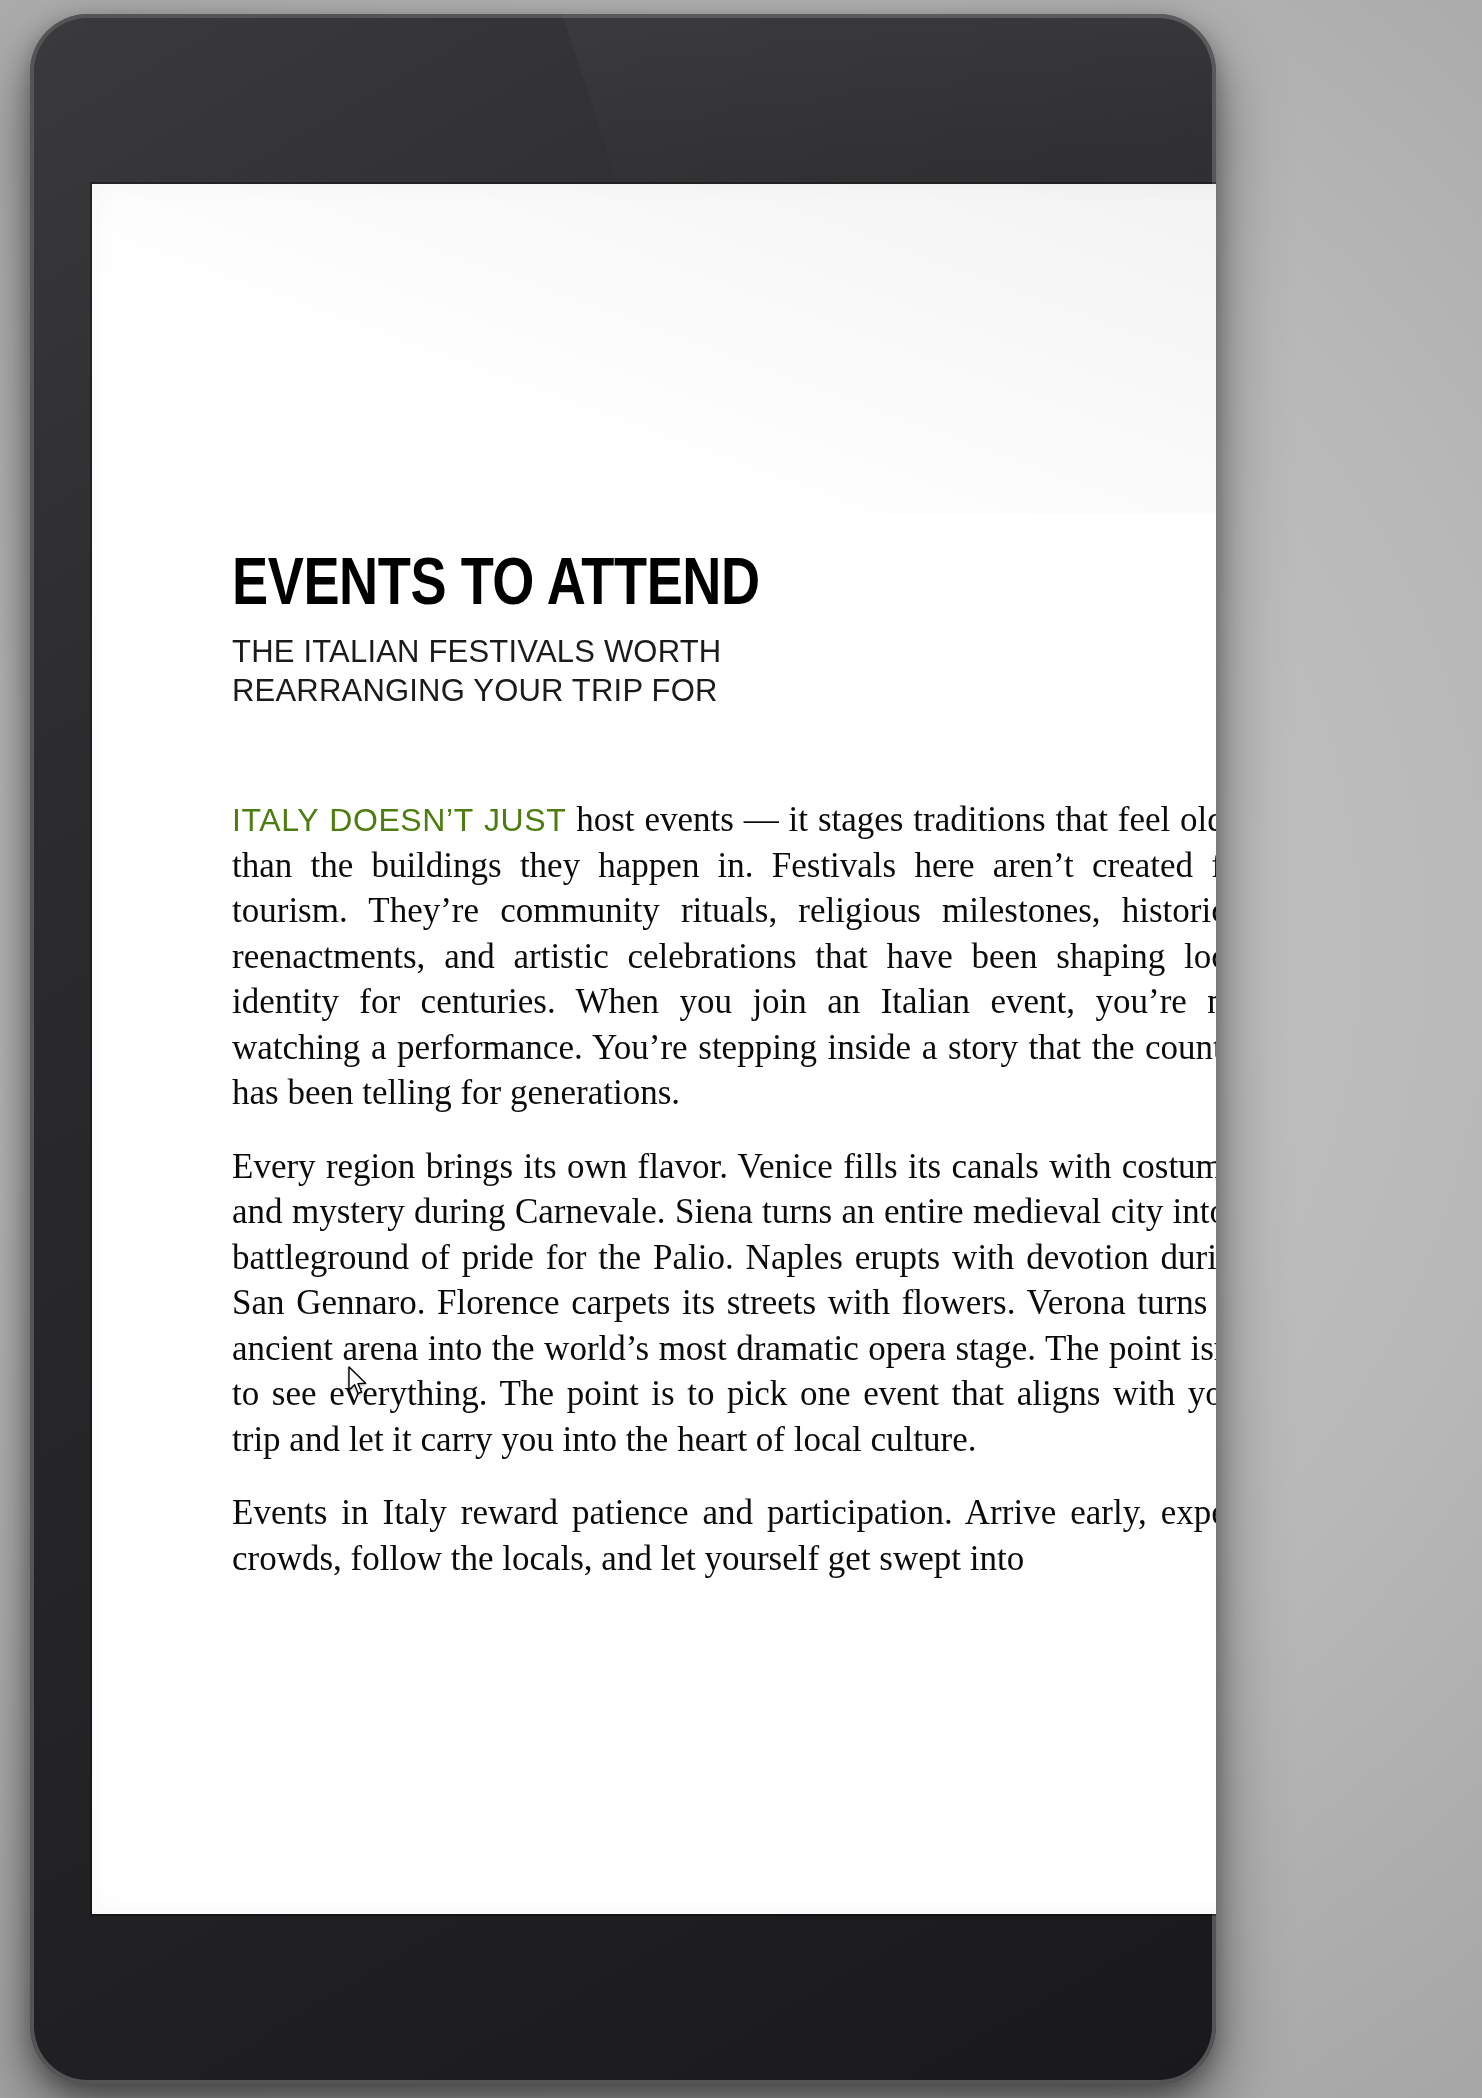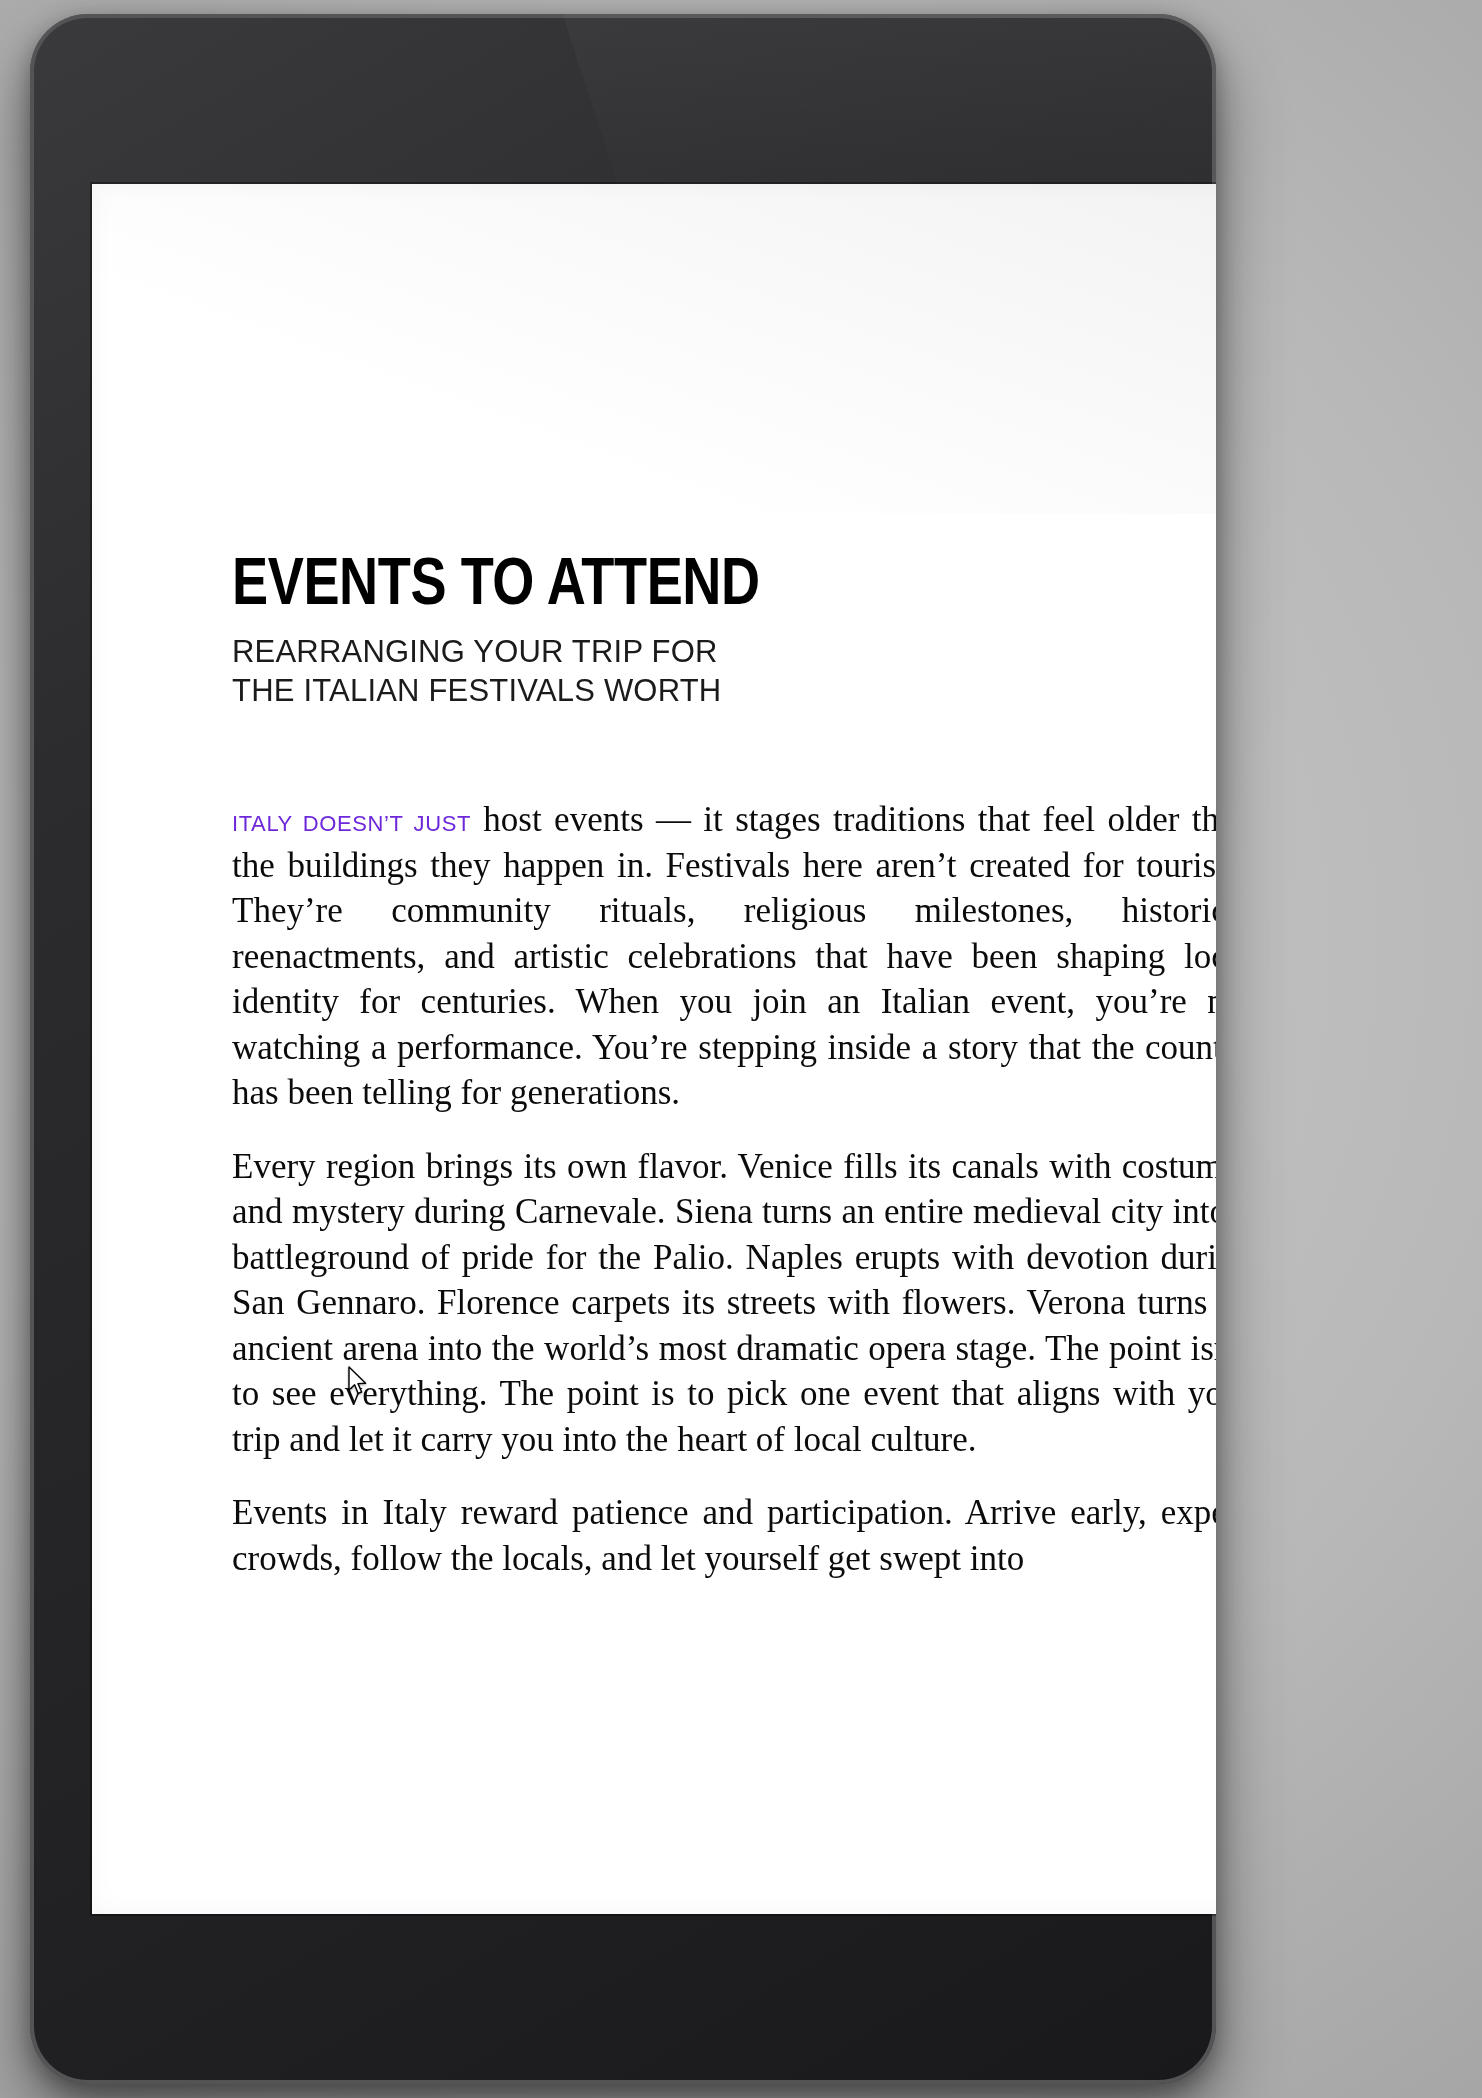--- a/index.html
+++ b/index.html
@@ -124,23 +124,23 @@
     text-align: justify;
     text-justify: inter-word;
     margin: 0 0 28px 0;
     hyphens: auto;
     -webkit-hyphens: auto;
   }
   p.para:last-child { margin-bottom: 0; }
 
   .lede-caps {
     font-family: "Liberation Sans", sans-serif;
-    font-size: 22px;
+    font-size: 32px;
     letter-spacing: 0.6px;
-    color: #6d28d9;
+    color: #4d7c0f;
   }
 
   
   .cursor {
     position: absolute;
     left: 255px;
     top: 1182px;
     width: 22px;
     height: 32px;
     z-index: 10;
@@ -158,22 +158,22 @@
   <div class="bezel-inner">
 
     <div class="screen-gloss"></div>
 
     <div class="page">
       <div class="content">
 
         <h1 class="headline">EVENTS TO ATTEND</h1>
 
         <div class="subhead">
+          <div>THE ITALIAN FESTIVALS WORTH</div>
           <div>REARRANGING YOUR TRIP FOR</div>
-          <div>THE ITALIAN FESTIVALS WORTH</div>
         </div>
 
         <div class="body-block">
 
           <p class="para"><span class="lede-caps">ITALY DOESN’T JUST</span><span> host events — it stages traditions that feel older than the buildings they happen in. Festivals here aren’t created for tourism. They’re community rituals, religious milestones, historical reenactments, and artistic celebrations that have been shaping local identity for centuries. When you join an Italian event, you’re not watching a performance. You’re stepping inside a story that the country has been telling for generations.</span></p>
 
           <p class="para">Every region brings its own flavor. Venice fills its canals with costumes and mystery during Carnevale. Siena turns an entire medieval city into a battleground of pride for the Palio. Naples erupts with devotion during San Gennaro. Florence carpets its streets with flowers. Verona turns its ancient arena into the world’s most dramatic opera stage. The point isn’t to see everything. The point is to pick one event that aligns with your trip and let it carry you into the heart of local culture.</p>
 
           <p class="para">Events in Italy reward patience and participation. Arrive early, expect crowds, follow the locals, and let yourself get swept into</p>
 

